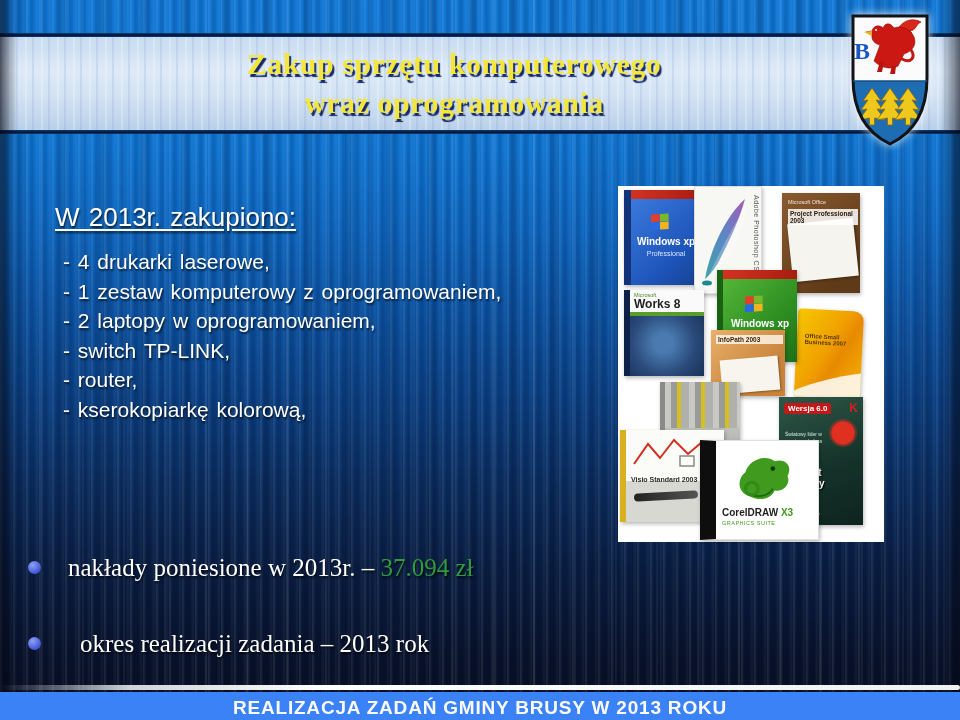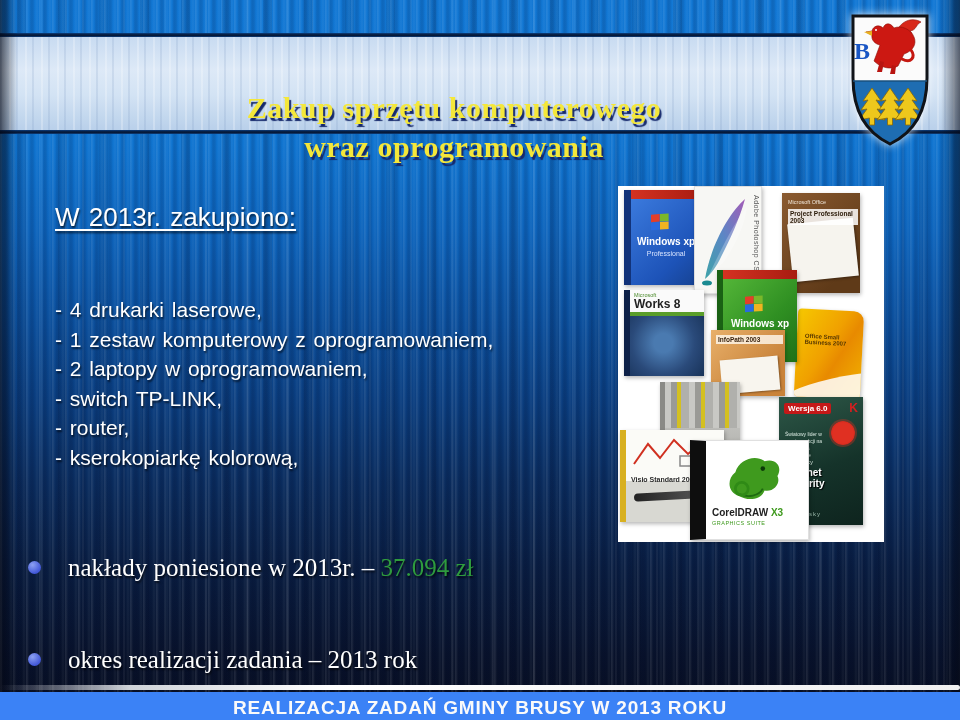--- a/index.html
+++ b/index.html
@@ -22,37 +22,37 @@
   .rule{position:absolute;left:0;right:0;height:4px;
       background:linear-gradient(180deg,#0e3f7e,#04122c 55%,#0e3f7e);}
   .rule-top{top:33px;} .rule-bottom{top:130px;}
   .vignette{position:absolute;inset:0;pointer-events:none;background:
       linear-gradient(90deg, rgba(3,6,18,.65) 0px, rgba(3,6,18,0) 17px,
         rgba(3,6,18,0) 941px, rgba(3,6,18,.6) 960px);}
 
   
   .title{position:absolute;top:44px;left:0;width:908px;text-align:center;
       font-family:"Liberation Serif",serif;font-weight:bold;font-size:30px;line-height:39px;
-      color:#f4e73a;letter-spacing:.5px;text-shadow:2px 3px 1px #16296c;margin-top:44px;}
+      color:#f4e73a;letter-spacing:.5px;text-shadow:2px 3px 1px #16296c;}
 
   
   .crest{position:absolute;left:843px;top:4px;width:94px;height:146px;
       filter:drop-shadow(0 0 5px rgba(255,255,255,.85));}
   .crest text{font-family:"Liberation Serif",serif;font-weight:bold;}
 
   
   .heading{position:absolute;left:55px;top:203px;color:#fff;font-size:26px;line-height:28px;
       text-decoration:underline;text-underline-offset:3px;word-spacing:2px;
       text-shadow:1px 2px 2px rgba(0,0,0,.65);}
-  .list{position:absolute;left:55px;top:247px;width:532px;color:#fff;
-      font-size:21px;line-height:29.5px;word-spacing:2px;text-shadow:1px 2px 2px rgba(0,0,0,.65);margin-top:48px;}
+  .list{position:absolute;left:63px;top:247px;width:532px;color:#fff;
+      font-size:21px;line-height:29.5px;word-spacing:2px;text-shadow:1px 2px 2px rgba(0,0,0,.65);}
 
   
   .bullet-row{position:absolute;left:28px;display:flex;align-items:flex-start;}
-  .b1{top:552px;} .b2{top:644px;}
+  .b1{top:552px;} .b2{top:628px;gap:12px;}
   .dot{width:13px;height:13px;border-radius:50%;margin-top:9px;flex:none;
       background:radial-gradient(circle at 35% 30%, #8da1f2, #4157d8 70%);}
   .btext{margin-left:27px;font-family:"Liberation Serif",serif;font-size:25px;line-height:32px;
       color:#fff;text-shadow:1px 2px 2px rgba(0,0,0,.7);}
   .amount{color:#2e9b3e;margin-top:48px;}
 
   
   .hr{position:absolute;top:685px;left:0;right:0;height:5px;border-radius:3px;
       background:linear-gradient(90deg, rgba(255,255,255,0) 0, rgba(230,230,235,.3) 45px,
         #cfd3d8 130px, #ffffff 330px, #f0f0f0 100%);}
@@ -142,21 +142,21 @@
   .sw-kasp .l1{left:6px;top:70px;color:#fff;font-size:10px;font-weight:bold;text-shadow:1px 1px 1px #000;}
   .sw-kasp .logo{left:6px;bottom:8px;color:#9ab8aa;font-size:6px;letter-spacing:1px;position:absolute;}
 
   .sw-visio{left:2px;top:244px;width:98px;height:92px;z-index:8;
       background:linear-gradient(180deg,#fbfbf7 0 55%,#d8d8d2 55% 100%);border-left:6px solid #d8b020;}
   .sw-visio .l1{left:5px;top:46px;color:#2a2a2a;font-size:7px;font-weight:bold;}
   .sw-visio .marker{position:absolute;left:8px;top:62px;width:64px;height:8px;border-radius:4px;
       background:linear-gradient(90deg,#222,#555);transform:rotate(-3deg);}
   .sw-visio svg{position:absolute;left:4px;top:4px;}
 
-  .sw-corel{left:72px;top:254px;width:102px;height:98px;z-index:9;background:#fff;
+  .sw-corel{left:82px;top:254px;width:102px;height:98px;z-index:9;background:#fff;
       border:1px solid #e0e0e0;border-left:16px solid #0e0e0e;text-align:center;}
   .sw-corel .vlabel{position:absolute;left:-14px;top:6px;writing-mode:vertical-rl;
       color:#fff;font-size:7px;font-weight:bold;letter-spacing:1px;}
   .sw-corel svg{position:absolute;left:2px;top:2px;}
   .sw-corel .l1{left:6px;top:66px;color:#222;font-size:10px;font-weight:bold;}
   .sw-corel .x3{color:#3f9a1e;}
   .sw-corel .l2{left:6px;top:79px;color:#3f9a1e;font-size:5.5px;letter-spacing:.5px;}
 </style>
 </head>
 <body>

